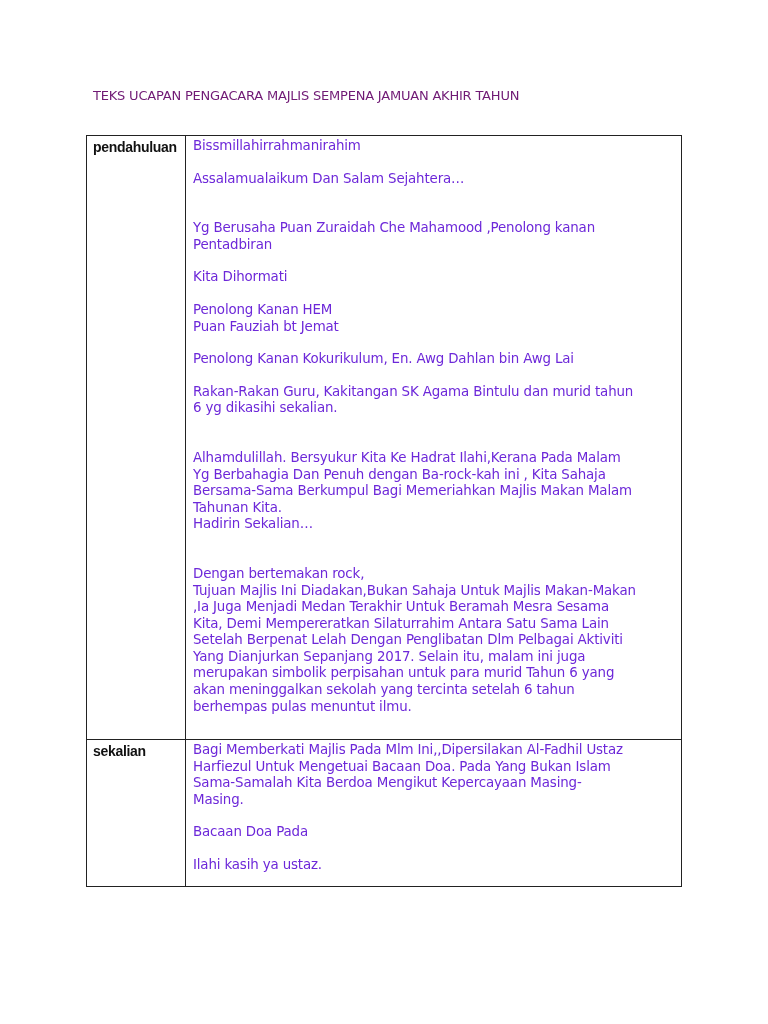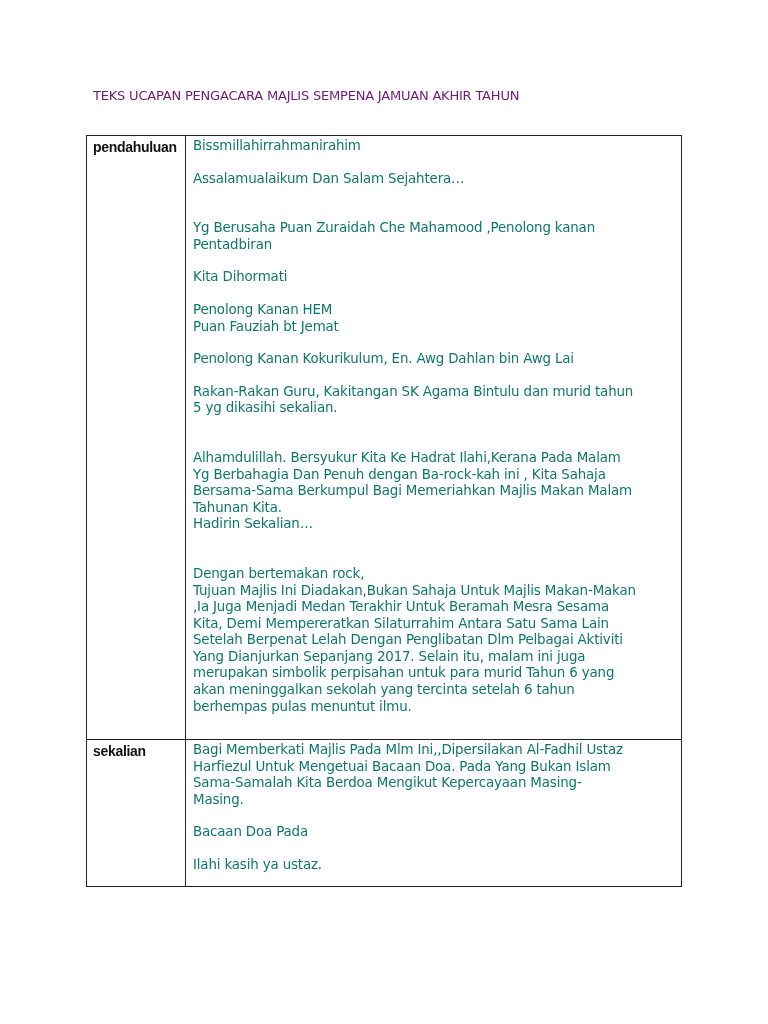--- a/index.html
+++ b/index.html
@@ -44,21 +44,21 @@
       font-size: 14px;
       color: #111;
       padding: 3px 0 0 6px !important;
       line-height: 17px;
       letter-spacing: -0.3px;
     }
     .content-cell {
       font-size: 13.4px;
       line-height: 16.6px;
       padding: 2px 4px 6px 7px !important;
-      color: #0f766e;
+      color: #6d28d9;
       letter-spacing: -0.15px;
     }
     .para {
       margin: 0;
       white-space: pre-line;
     }
     .gap-s { height: 16px; }
     .gap-m { height: 16px; }
     .gap-l { height: 33px; }
   </style>
@@ -80,21 +80,21 @@
 Pentadbiran</p>
       <div class="gap-m"></div>
       <p class="para">Kita Dihormati</p>
       <div class="gap-m"></div>
       <p class="para">Penolong Kanan HEM
 Puan Fauziah bt Jemat</p>
       <div class="gap-m"></div>
       <p class="para">Penolong Kanan Kokurikulum, En. Awg Dahlan bin Awg Lai</p>
       <div class="gap-m"></div>
       <p class="para">Rakan-Rakan Guru, Kakitangan SK Agama Bintulu dan murid tahun
-5 yg dikasihi sekalian.</p>
+6 yg dikasihi sekalian.</p>
       <div class="gap-l"></div>
       <p class="para">Alhamdulillah. Bersyukur Kita Ke Hadrat Ilahi,Kerana Pada Malam
 Yg Berbahagia Dan Penuh dengan Ba-rock-kah ini , Kita Sahaja
 Bersama-Sama Berkumpul Bagi Memeriahkan Majlis Makan Malam
 Tahunan Kita.
 Hadirin Sekalian…</p>
       <div class="gap-l"></div>
       <p class="para">Dengan bertemakan rock,
 Tujuan Majlis Ini Diadakan,Bukan Sahaja Untuk Majlis Makan-Makan
 ,Ia Juga Menjadi Medan Terakhir Untuk Beramah Mesra Sesama

